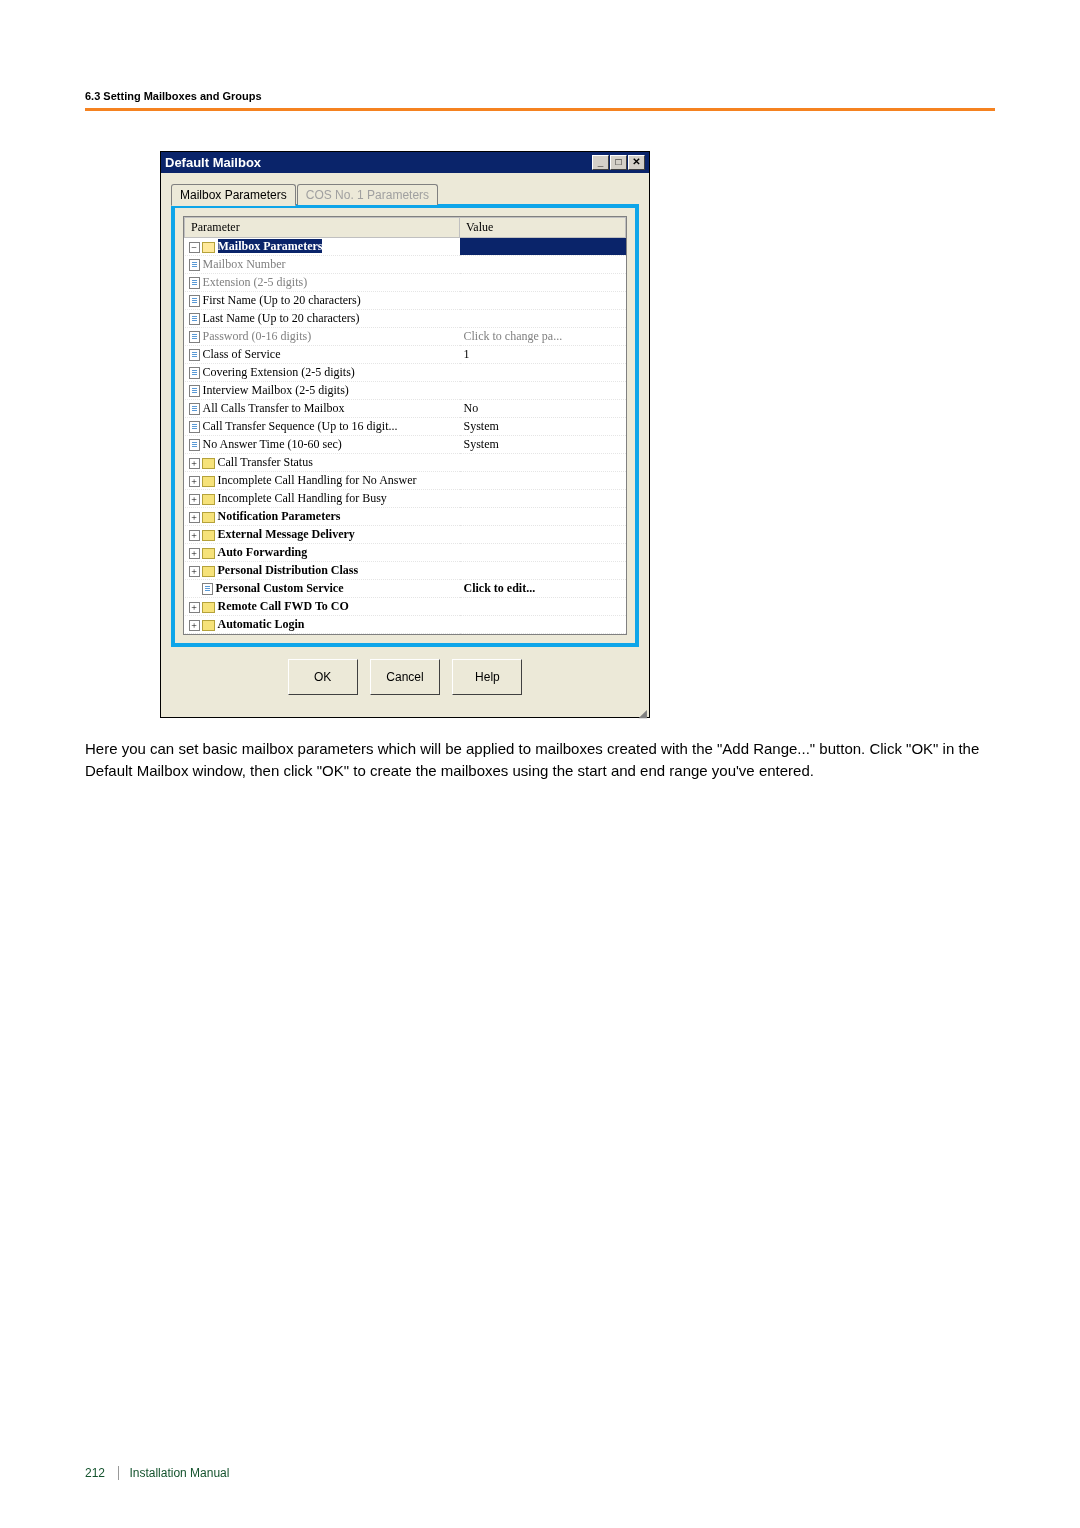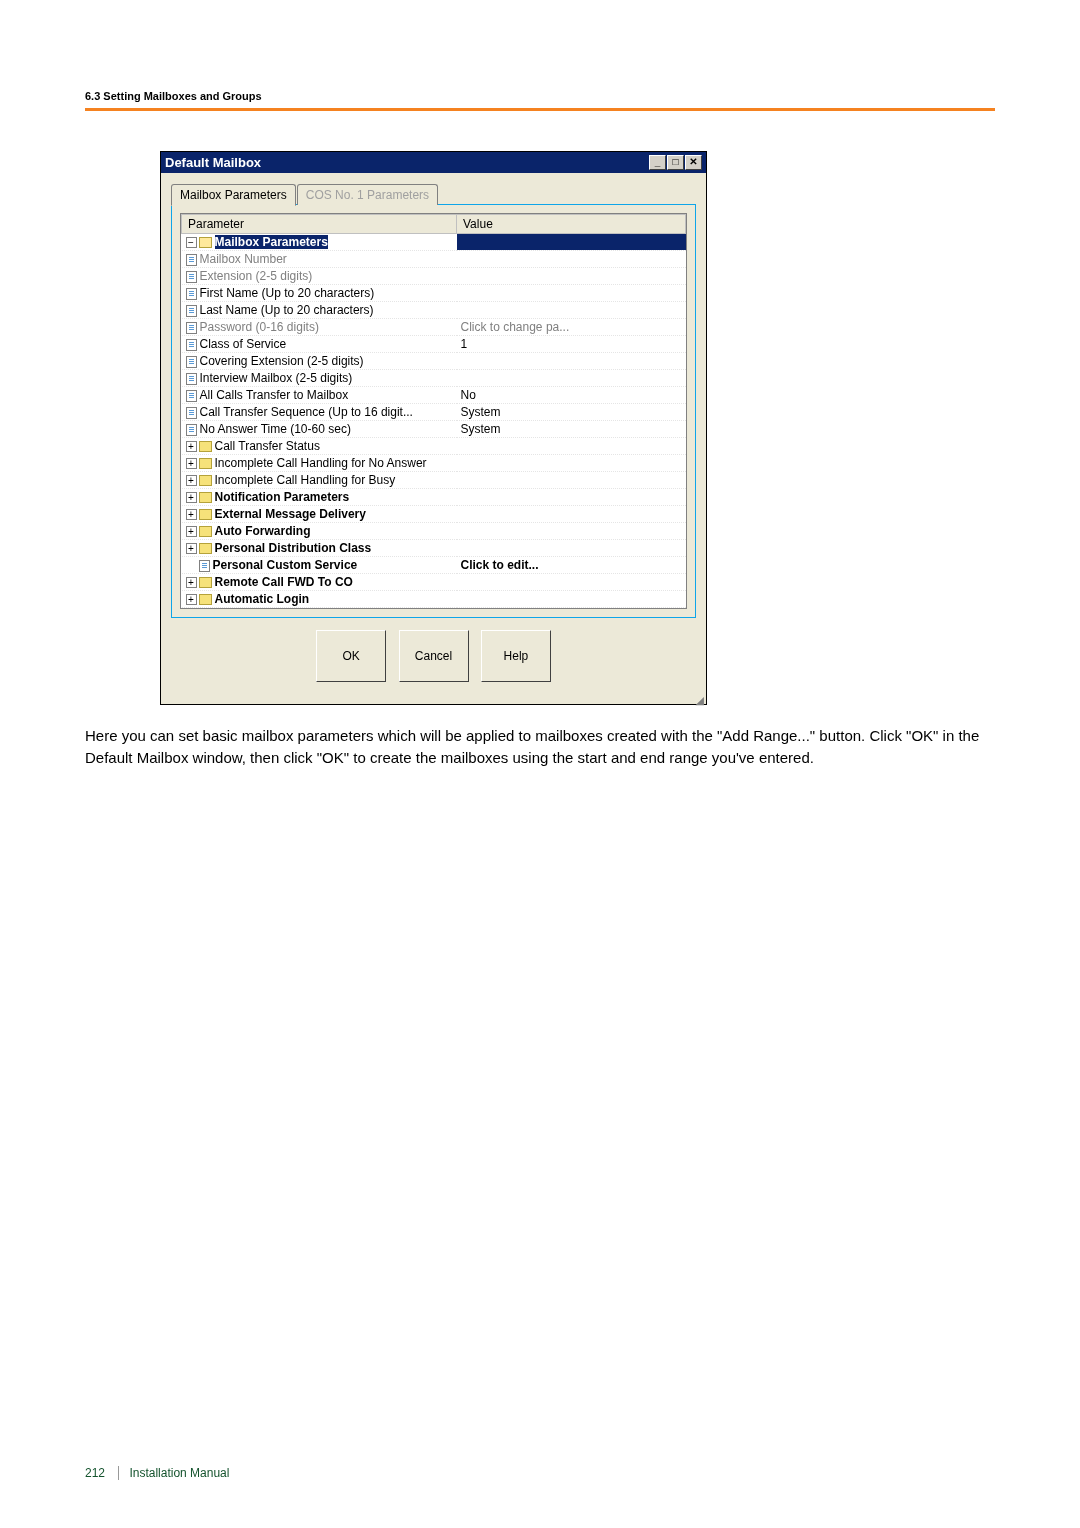--- a/index.html
+++ b/index.html
@@ -17,21 +17,21 @@
   .section-header {
     font-size: 11px;
     font-weight: bold;
     color: #000;
     padding-bottom: 6px;
     border-bottom: 3px solid #f58220;
     margin-bottom: 40px;
   }
   .dialog-wrap {
     margin-left: 75px;
-    width: 547px;
+    width: 490px;
   }
   .win {
     border: 1px solid #000;
     background: #ece9d8;
   }
   .titlebar {
     background: linear-gradient(#0a246a, #0a246a);
     color: #fff;
     display: flex;
     align-items: center;
@@ -76,23 +76,24 @@
     margin-right: 1px;
   }
   .tab.active {
     background: #ece9d8;
     position: relative;
     top: 1px;
     border-bottom: 1px solid #ece9d8;
   }
   .tab.inactive { color: #a0a0a0; }
   .panel {
-    border: 1px solid #0ea5e9;
+    border: 4px solid #0ea5e9;
     background: #ece9d8;
     padding: 8px;
+    font-family: Liberation Serif, serif;
   }
   .tree-container {
     border: 1px solid #808080;
     background: #fff;
   }
   table.tree {
     border-collapse: collapse;
     width: 100%;
     font-size: 12px;
     color: #000;
@@ -177,21 +178,21 @@
     font-weight: bold;
     margin-right: 3px;
   }
   .btnrow {
     text-align: center;
     padding: 12px 6px 8px 6px;
   }
   .btn {
     display: inline-block;
     min-width: 70px;
-    padding: 18px 10px;
+    padding: 10px 10px;
     margin: 0 4px;
     font-size: 12px;
     background: #ece9d8;
     border: 1px solid #404040;
     border-top-color: #fff;
     border-left-color: #fff;
     text-align: center;
   }
   .resize {
     text-align: right;

